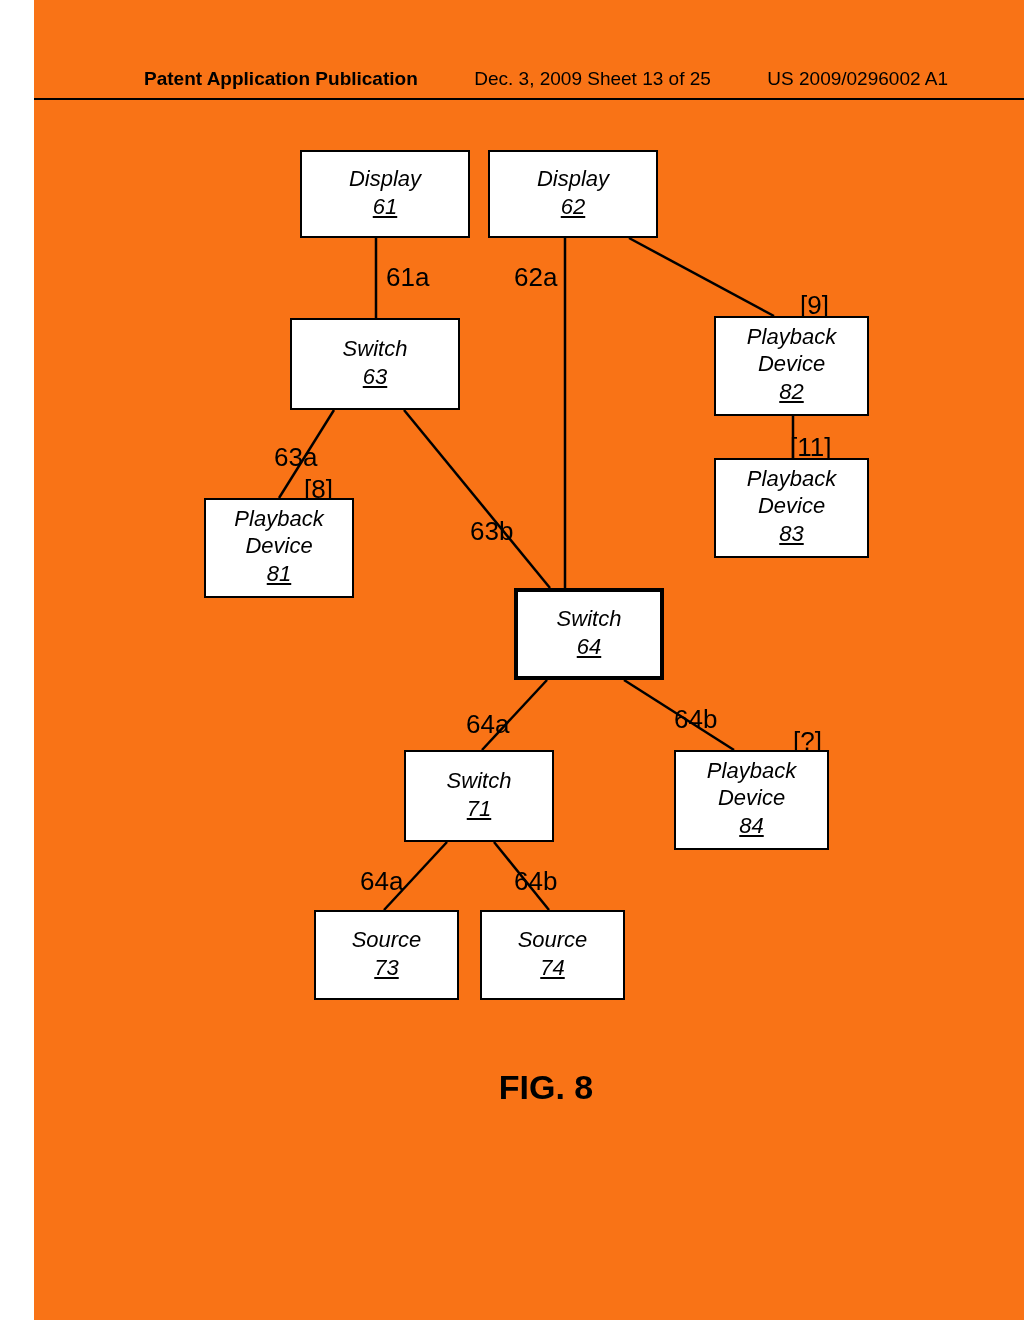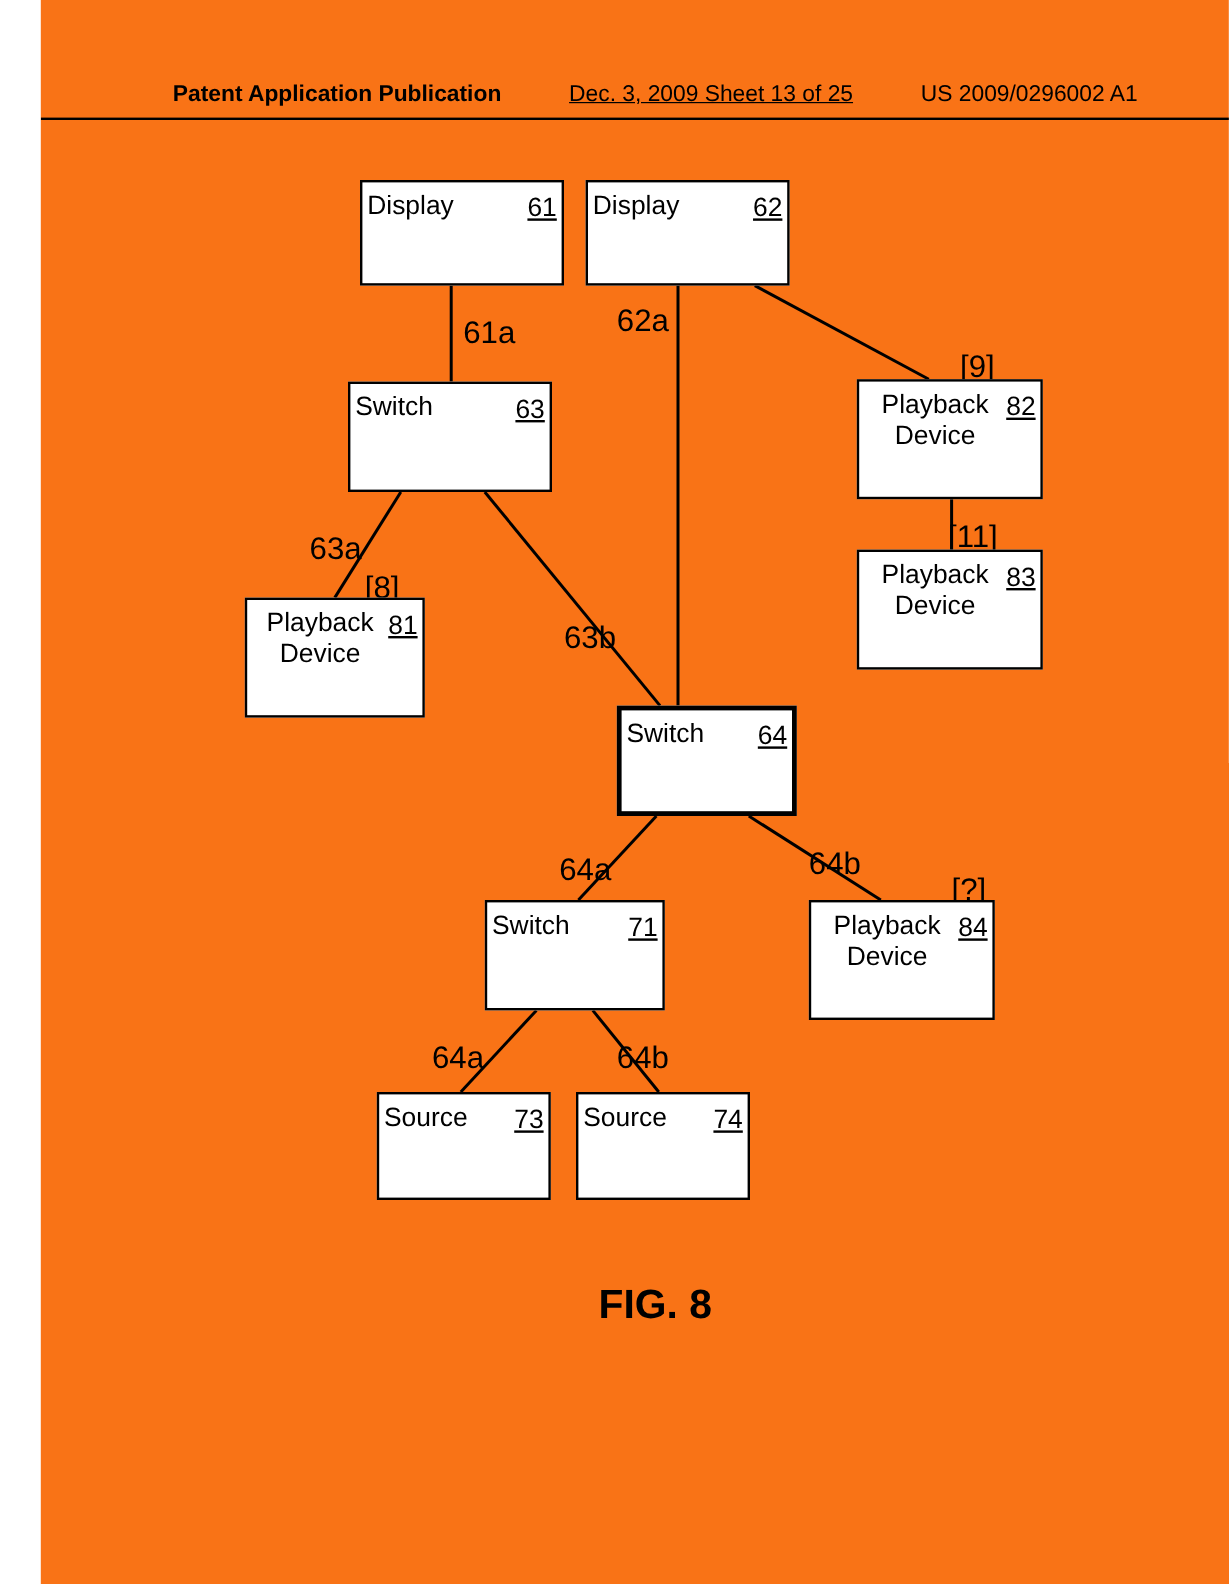--- a/index.html
+++ b/index.html
@@ -23,41 +23,42 @@
     left: 0;
     right: 0;
     padding: 0 110px 8px 110px;
     border-bottom: 2px solid #000;
     font-size: 19px;
     display: flex;
     justify-content: space-between;
     font-weight: bold;
   }
   .header .left { font-weight: bold; }
-  .header .center { font-weight: normal; text-decoration: underline; }
+  .header .center { font-weight: normal; }
   .header .right { font-weight: normal; text-align: right; }
   .canvas {
     position: absolute;
     top: 100px;
     left: 0;
     width: 1024px;
     height: 1160px;
   }
   .node {
     position: absolute;
     border: 2.5px solid #000;
     background: #fff;
     text-align: center;
     font-size: 22px;
     line-height: 1.2;
     display: flex;
-    flex-direction: row;
-    justify-content: space-between;
+    flex-direction: column;
+    justify-content: center;
     padding: 6px 4px 8px 4px;
     box-sizing: border-box;
+    font-style: italic;
   }
   .node.bold { border-width: 4px; }
   .node .label { }
   .node .ref { text-decoration: underline; margin-top: 2px; }
   .edge-label, .annot {
     position: absolute;
     font-size: 26px;
     background: transparent;
     white-space: nowrap;
   }
@@ -119,40 +120,40 @@
     <div class="node" style="left:266px; top:50px; width:170px; height:88px;">
       <span class="label">Display</span>
       <span class="ref">61</span>
     </div>
     <div class="node" style="left:454px; top:50px; width:170px; height:88px;">
       <span class="label">Display</span>
       <span class="ref">62</span>
     </div>
 
     <span class="edge-label" style="left:352px; top:162px;">61a</span>
-    <span class="edge-label" style="left:480px; top:152px;">62a</span>
+    <span class="edge-label" style="left:480px; top:162px;">62a</span>
     <span class="annot" style="left:766px; top:190px;">[9]</span>
 
     <div class="node" style="left:256px; top:218px; width:170px; height:92px;">
       <span class="label">Switch</span>
       <span class="ref">63</span>
     </div>
     <div class="node" style="left:680px; top:216px; width:155px; height:100px;">
       <span class="label">Playback Device</span>
       <span class="ref">82</span>
     </div>
 
     <span class="annot" style="left:756px; top:332px;">[11]</span>
 
     <div class="node" style="left:680px; top:358px; width:155px; height:100px;">
       <span class="label">Playback Device</span>
       <span class="ref">83</span>
     </div>
 
-    <span class="edge-label" style="left:224px; top:342px;">63a</span>
+    <span class="edge-label" style="left:240px; top:342px;">63a</span>
     <span class="annot" style="left:270px; top:374px;">[8]</span>
     <span class="edge-label" style="left:436px; top:416px;">63b</span>
 
     <div class="node" style="left:170px; top:398px; width:150px; height:100px;">
       <span class="label">Playback Device</span>
       <span class="ref">81</span>
     </div>
 
     <div class="node bold" style="left:480px; top:488px; width:150px; height:92px;">
       <span class="label">Switch</span>

